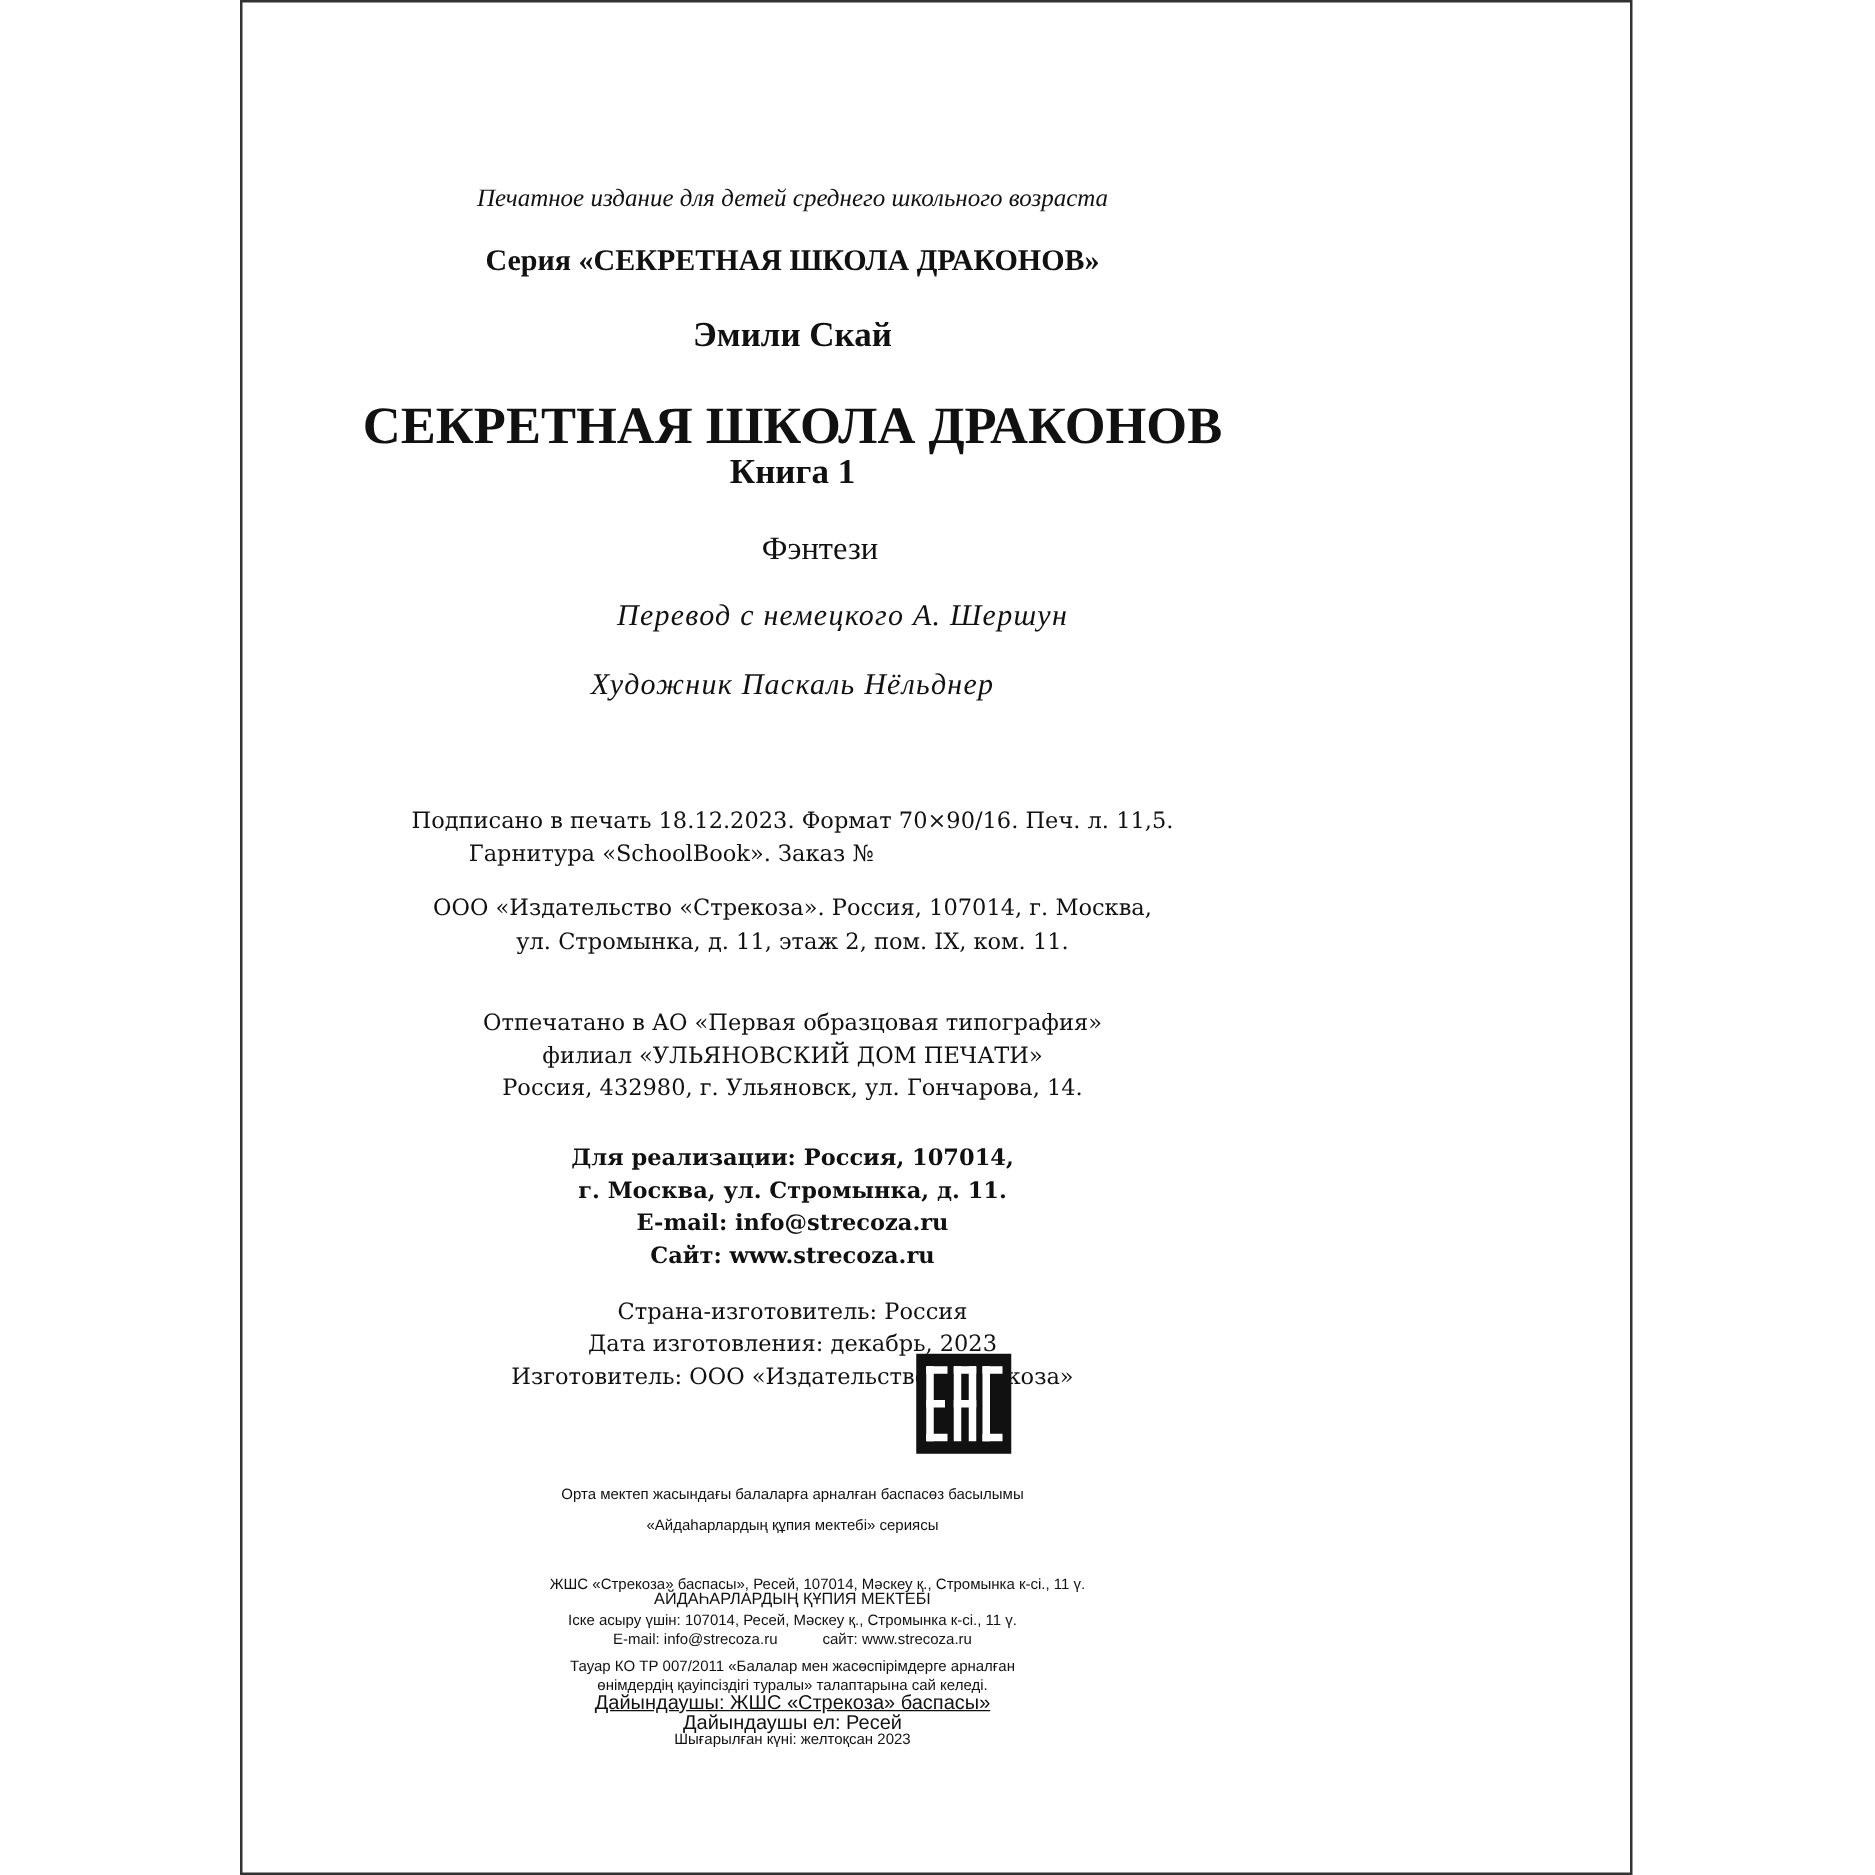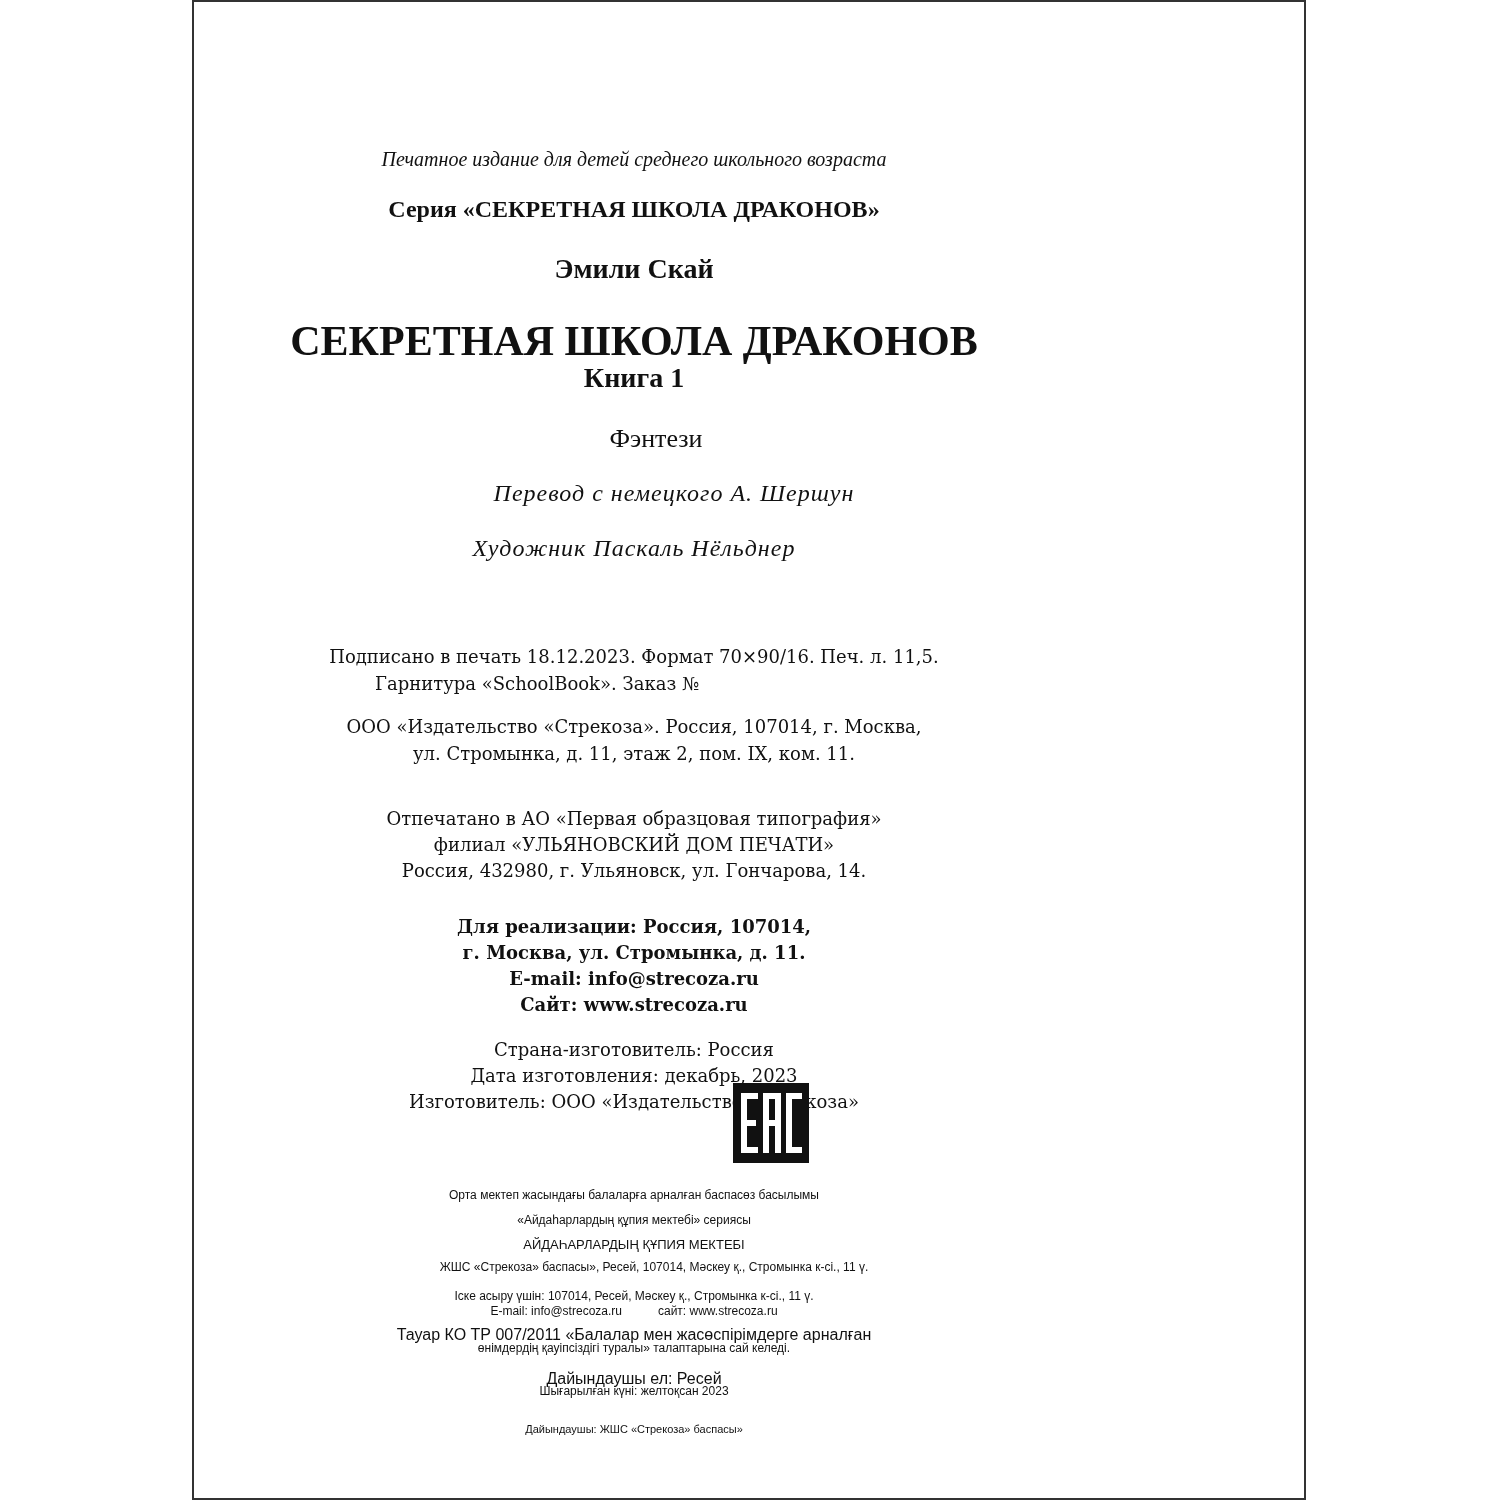--- a/index.html
+++ b/index.html
@@ -68,25 +68,25 @@
   <div class="bar" style="left:30px;top:10px;width:18px;height:6px;"></div>
   <div class="bar" style="left:30px;top:37px;width:18px;height:6px;"></div>
 
   <div class="bar" style="left:53px;top:10px;width:6px;height:60px;"></div>
   <div class="bar" style="left:53px;top:10px;width:16px;height:6px;"></div>
   <div class="bar" style="left:53px;top:64px;width:16px;height:6px;"></div>
 </div>
 
 <div class="line sans" style="top:1189px;font-size:12px;">Орта мектеп жасындағы балаларға арналған баспасөз басылымы</div>
 <div class="line sans" style="top:1214px;font-size:12px;">«Айдаһарлардың құпия мектебі» сериясы</div>
-<div class="line sans" style="top:1238px;font-size:13px;">АЙДАҺАРЛАРДЫҢ ҚҰПИЯ МЕКТЕБІ</div>
+<div class="line sans" style="top:1272px;font-size:13px;">АЙДАҺАРЛАРДЫҢ ҚҰПИЯ МЕКТЕБІ</div>
 <div class="line sans" style="top:1261px;font-size:12px;margin-left:20px;">ЖШС «Стрекоза» баспасы», Ресей, 107014, Мәскеу қ., Стромынка к-сі., 11 ү.</div>
 
 <div class="line sans" style="top:1290px;font-size:12px;">Іске асыру үшін: 107014, Ресей, Мәскеу қ., Стромынка к-сі., 11 ү.</div>
 <div class="line sans" style="top:1305px;font-size:12px;word-spacing:0;">
   <span>E-mail: info@strecoza.ru</span><span style="display:inline-block;width:36px;"></span><span>сайт: www.strecoza.ru</span>
 </div>
-<div class="line sans" style="top:1327px;font-size:16px;">Тауар КО ТР 007/2011 «Балалар мен жасөспірімдерге арналған</div>
+<div class="line sans" style="top:1327px;font-size:12px;">Тауар КО ТР 007/2011 «Балалар мен жасөспірімдерге арналған</div>
 <div class="line sans" style="top:1342px;font-size:12px;">өнімдердің қауіпсіздігі туралы» талаптарына сай келеді.</div>
 
 <div class="line sans" style="top:1371px;font-size:16px;">Дайындаушы ел: Ресей</div>
 <div class="line sans" style="top:1385px;font-size:12px;">Шығарылған күні: желтоқсан 2023</div>
-<div class="line sans" style="top:1424px;font-size:11px;">Дайындаушы: ЖШС «Стрекоза» баспасы»</div>
+<div class="line sans" style="top:1355px;font-size:16px;text-decoration:underline;">Дайындаушы: ЖШС «Стрекоза» баспасы»</div>
 
 </body></html>

